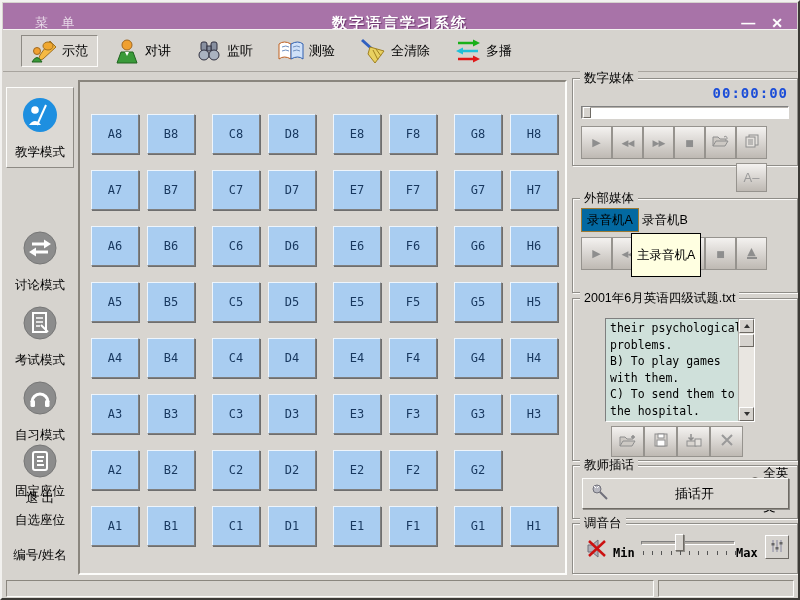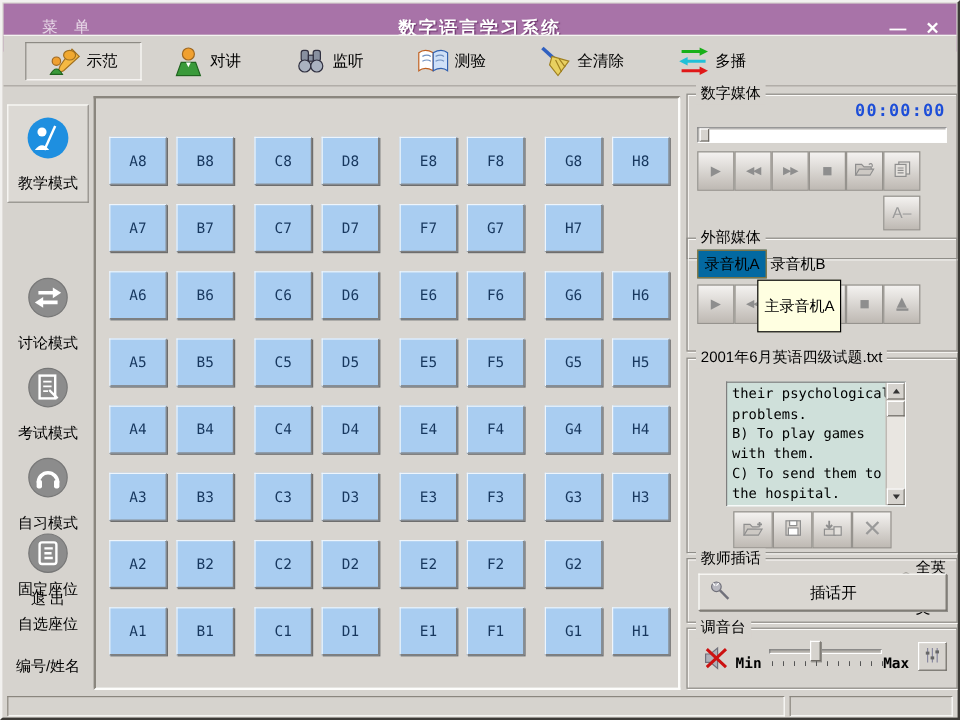--- a/index.html
+++ b/index.html
@@ -13,21 +13,21 @@
     display:flex;align-items:center;color:#fff;}
   .menu-label{margin-left:32px;font-size:13px;color:#e7d8e7;letter-spacing:5px;cursor:default;}
   .win-title{position:absolute;left:0;right:0;text-align:center;font-size:15px;font-weight:bold;
     letter-spacing:2px;text-shadow:1px 1px 1px rgba(70,10,70,.65);pointer-events:none;}
   .win-controls{margin-left:auto;display:flex;gap:16px;margin-right:14px;font-size:14px;font-weight:bold;z-index:2;}
   .win-controls span{cursor:default;line-height:14px;}
   
   .toolbar{position:absolute;left:1px;top:27px;right:1px;height:41px;background:#d6d3ce;
     border-top:1px solid #f4f3f1;border-bottom:1px solid #a8a49e;
     display:flex;align-items:center;padding-left:18px;}
-  .tbtn{display:flex;align-items:center;gap:5px;padding:3px 19px;height:32px;box-sizing:border-box;margin-right:7px;}
+  .tbtn{display:flex;align-items:center;gap:5px;padding:3px 9px;height:32px;box-sizing:border-box;margin-right:7px;}
   .tbtn.active{border:1px solid;border-color:#8d8a84 #fcfbf9 #fcfbf9 #8d8a84;background:#dad7d2;}
   .tlabel{font-size:13px;}
   .ticon svg{display:block;}
   
   .sidebar{position:absolute;left:1px;top:69px;width:84px;bottom:24px;}
   .mode{position:absolute;left:5px;width:64px;text-align:center;cursor:default;}
   .mode .mico{display:inline-block;}
   .mode .mlabel{display:block;font-size:12.5px;margin-top:6px;}
   .mode.active{border:1px solid;border-color:#fdfdfb #8d8a84 #8d8a84 #fdfdfb;background:#dcd9d4;
     left:3px;width:66px;padding:8px 0 6px 0;}
@@ -271,20 +271,21 @@
           <button class="seat">E8</button>
           <button class="seat">F8</button>
           <button class="seat">G8</button>
           <button class="seat">H8</button>
         </div>
         <div class="seat-row">
           <button class="seat">A7</button>
           <button class="seat">B7</button>
           <button class="seat">C7</button>
           <button class="seat">D7</button>
+          <button class="seat">E7</button>
           <button class="seat">F7</button>
           <button class="seat">G7</button>
           <button class="seat">H7</button>
         </div>
         <div class="seat-row">
           <button class="seat">A6</button>
           <button class="seat">B6</button>
           <button class="seat">C6</button>
           <button class="seat">D6</button>
           <button class="seat">E6</button>
@@ -337,21 +338,21 @@
           <button class="seat">C1</button>
           <button class="seat">D1</button>
           <button class="seat">E1</button>
           <button class="seat">F1</button>
           <button class="seat">G1</button>
           <button class="seat">H1</button>
         </div>
       </div>
   </div>
 
-  <div class="groupbox" style="top:76px;height:138px;">
+  <div class="groupbox" style="top:76px;height:88px;">
     <span class="gb-label">数字媒体</span>
     <span class="dm-timer">00:00:00</span>
     <div class="dm-slider">
       <div class="dm-thumb"></div>
     </div>
     <div class="mrow" style="left:8px;top:47px;">
       <button class="mbtn">
           <span>▶</span>
         </button>
       <button class="mbtn">

